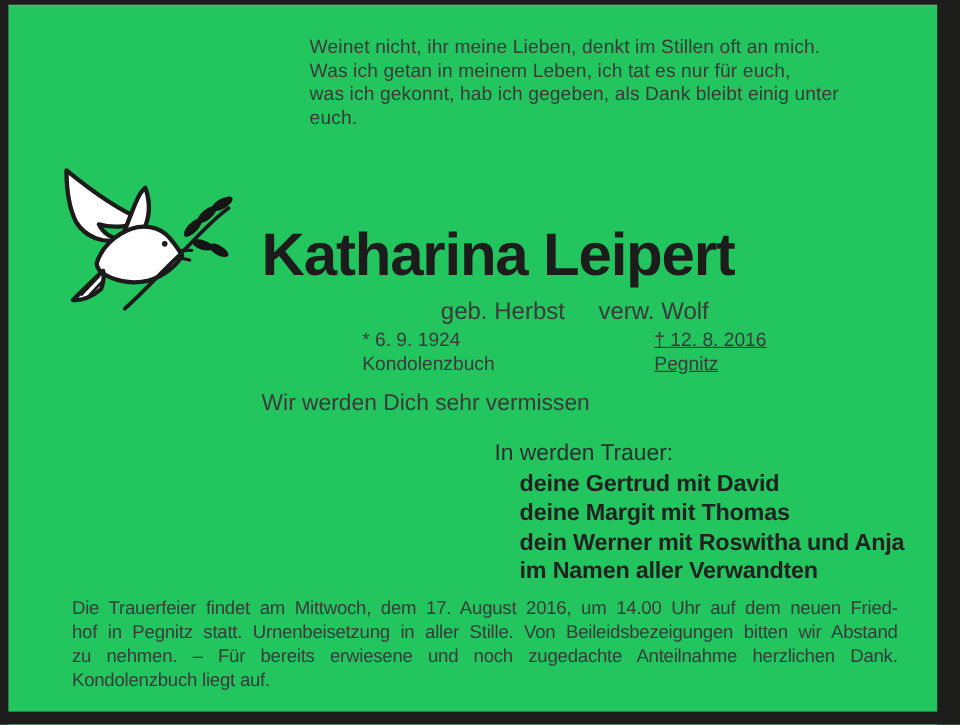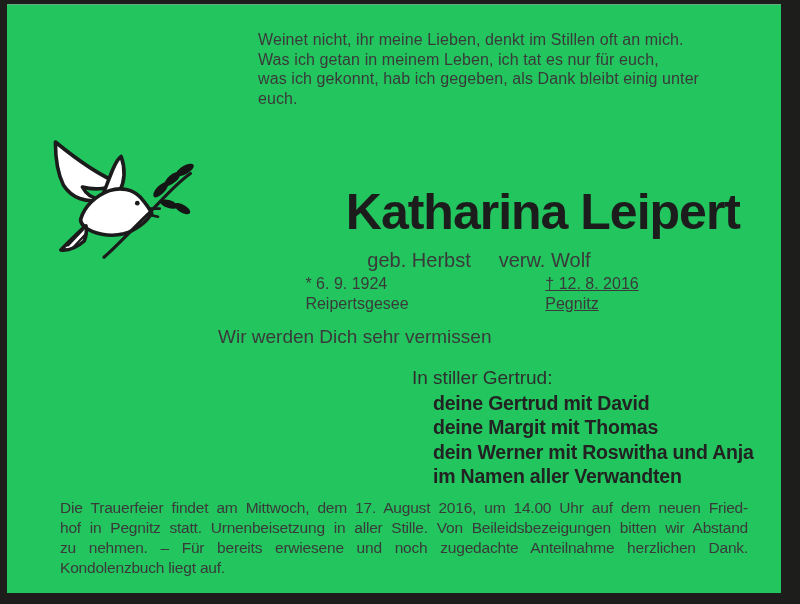--- a/index.html
+++ b/index.html
@@ -12,21 +12,21 @@
   .frame-top{left:0;top:0;width:800px;height:4px;}
   .frame-left{left:0;top:0;width:7px;height:604px;}
   .frame-right{left:781px;top:0;width:19px;height:604px;}
   .frame-bottom{left:0;top:593px;width:800px;height:11px;}
   .frame-hairline{position:absolute;left:7px;top:4px;width:774px;height:1px;background:#9a9a9a;opacity:.55;}
 
   .verse{position:absolute;left:258px;top:30px;width:480px;font-size:16px;line-height:19.5px;letter-spacing:.1px;}
   .intro{position:absolute;left:218px;top:100px;width:522px;font-size:19px;line-height:23.5px;}
   .jline{text-align:justify;text-align-last:justify;}
   .name{
-    position:absolute;left:218px;top:186px;width:522px;text-align:right;
+    position:absolute;left:218px;top:186px;width:522px;text-align:left;
     font-size:50px;font-weight:bold;letter-spacing:-1px;color:#1c1c1c;line-height:52px;
   }
   .subline{position:absolute;left:218px;top:249px;width:522px;display:flex;justify-content:center;gap:28px;font-size:20px;}
   .datecol{position:absolute;top:274px;transform:translateX(-50%);text-align:left;font-size:16px;line-height:19.5px;}
   .datecol-birth{left:357px;}
   .datecol-death{left:592px;text-decoration:underline;}
   .farewell{position:absolute;left:218px;top:326px;font-size:19px;}
   .mourning{position:absolute;left:412px;top:366px;font-size:19px;line-height:24.5px;color:#2e2e2e;}
   .mourning .bold{font-weight:bold;font-size:19.5px;letter-spacing:-.2px;color:#222;margin-left:21px;}
   .funeral{position:absolute;left:60px;top:498px;width:688px;font-size:15.5px;line-height:20px;letter-spacing:-.2px;}
@@ -97,32 +97,32 @@
 
   <div class="name">Katharina Leipert</div>
 
   <div class="subline">
     <span>geb. Herbst</span>
     <span>verw. Wolf</span>
   </div>
 
   <div class="datecol datecol-birth">
     <div>* 6. 9. 1924</div>
-    <div>Reipertsgesee</div>
+    <div>Kondolenzbuch</div>
   </div>
 
   <div class="datecol datecol-death">
     <div>† 12. 8. 2016</div>
     <div>Pegnitz</div>
   </div>
 
   <div class="farewell">Wir werden Dich sehr vermissen</div>
 
   <div class="mourning">
-    <div>In stiller Gertrud:</div>
+    <div>In werden Trauer:</div>
     <div class="bold">deine Gertrud mit David</div>
     <div class="bold">deine Margit mit Thomas</div>
     <div class="bold">dein Werner mit Roswitha und Anja</div>
     <div class="bold">im Namen aller Verwandten</div>
   </div>
 
   <div class="funeral">
     <div class="fline jline">Die Trauerfeier findet am Mittwoch, dem 17. August 2016, um 14.00 Uhr auf dem neuen Fried-</div>
     <div class="fline jline">hof in Pegnitz statt. Urnenbeisetzung in aller Stille. Von Beileidsbezeigungen bitten wir Abstand</div>
     <div class="fline jline">zu nehmen. – Für bereits erwiesene und noch zugedachte Anteilnahme herzlichen Dank.</div>

